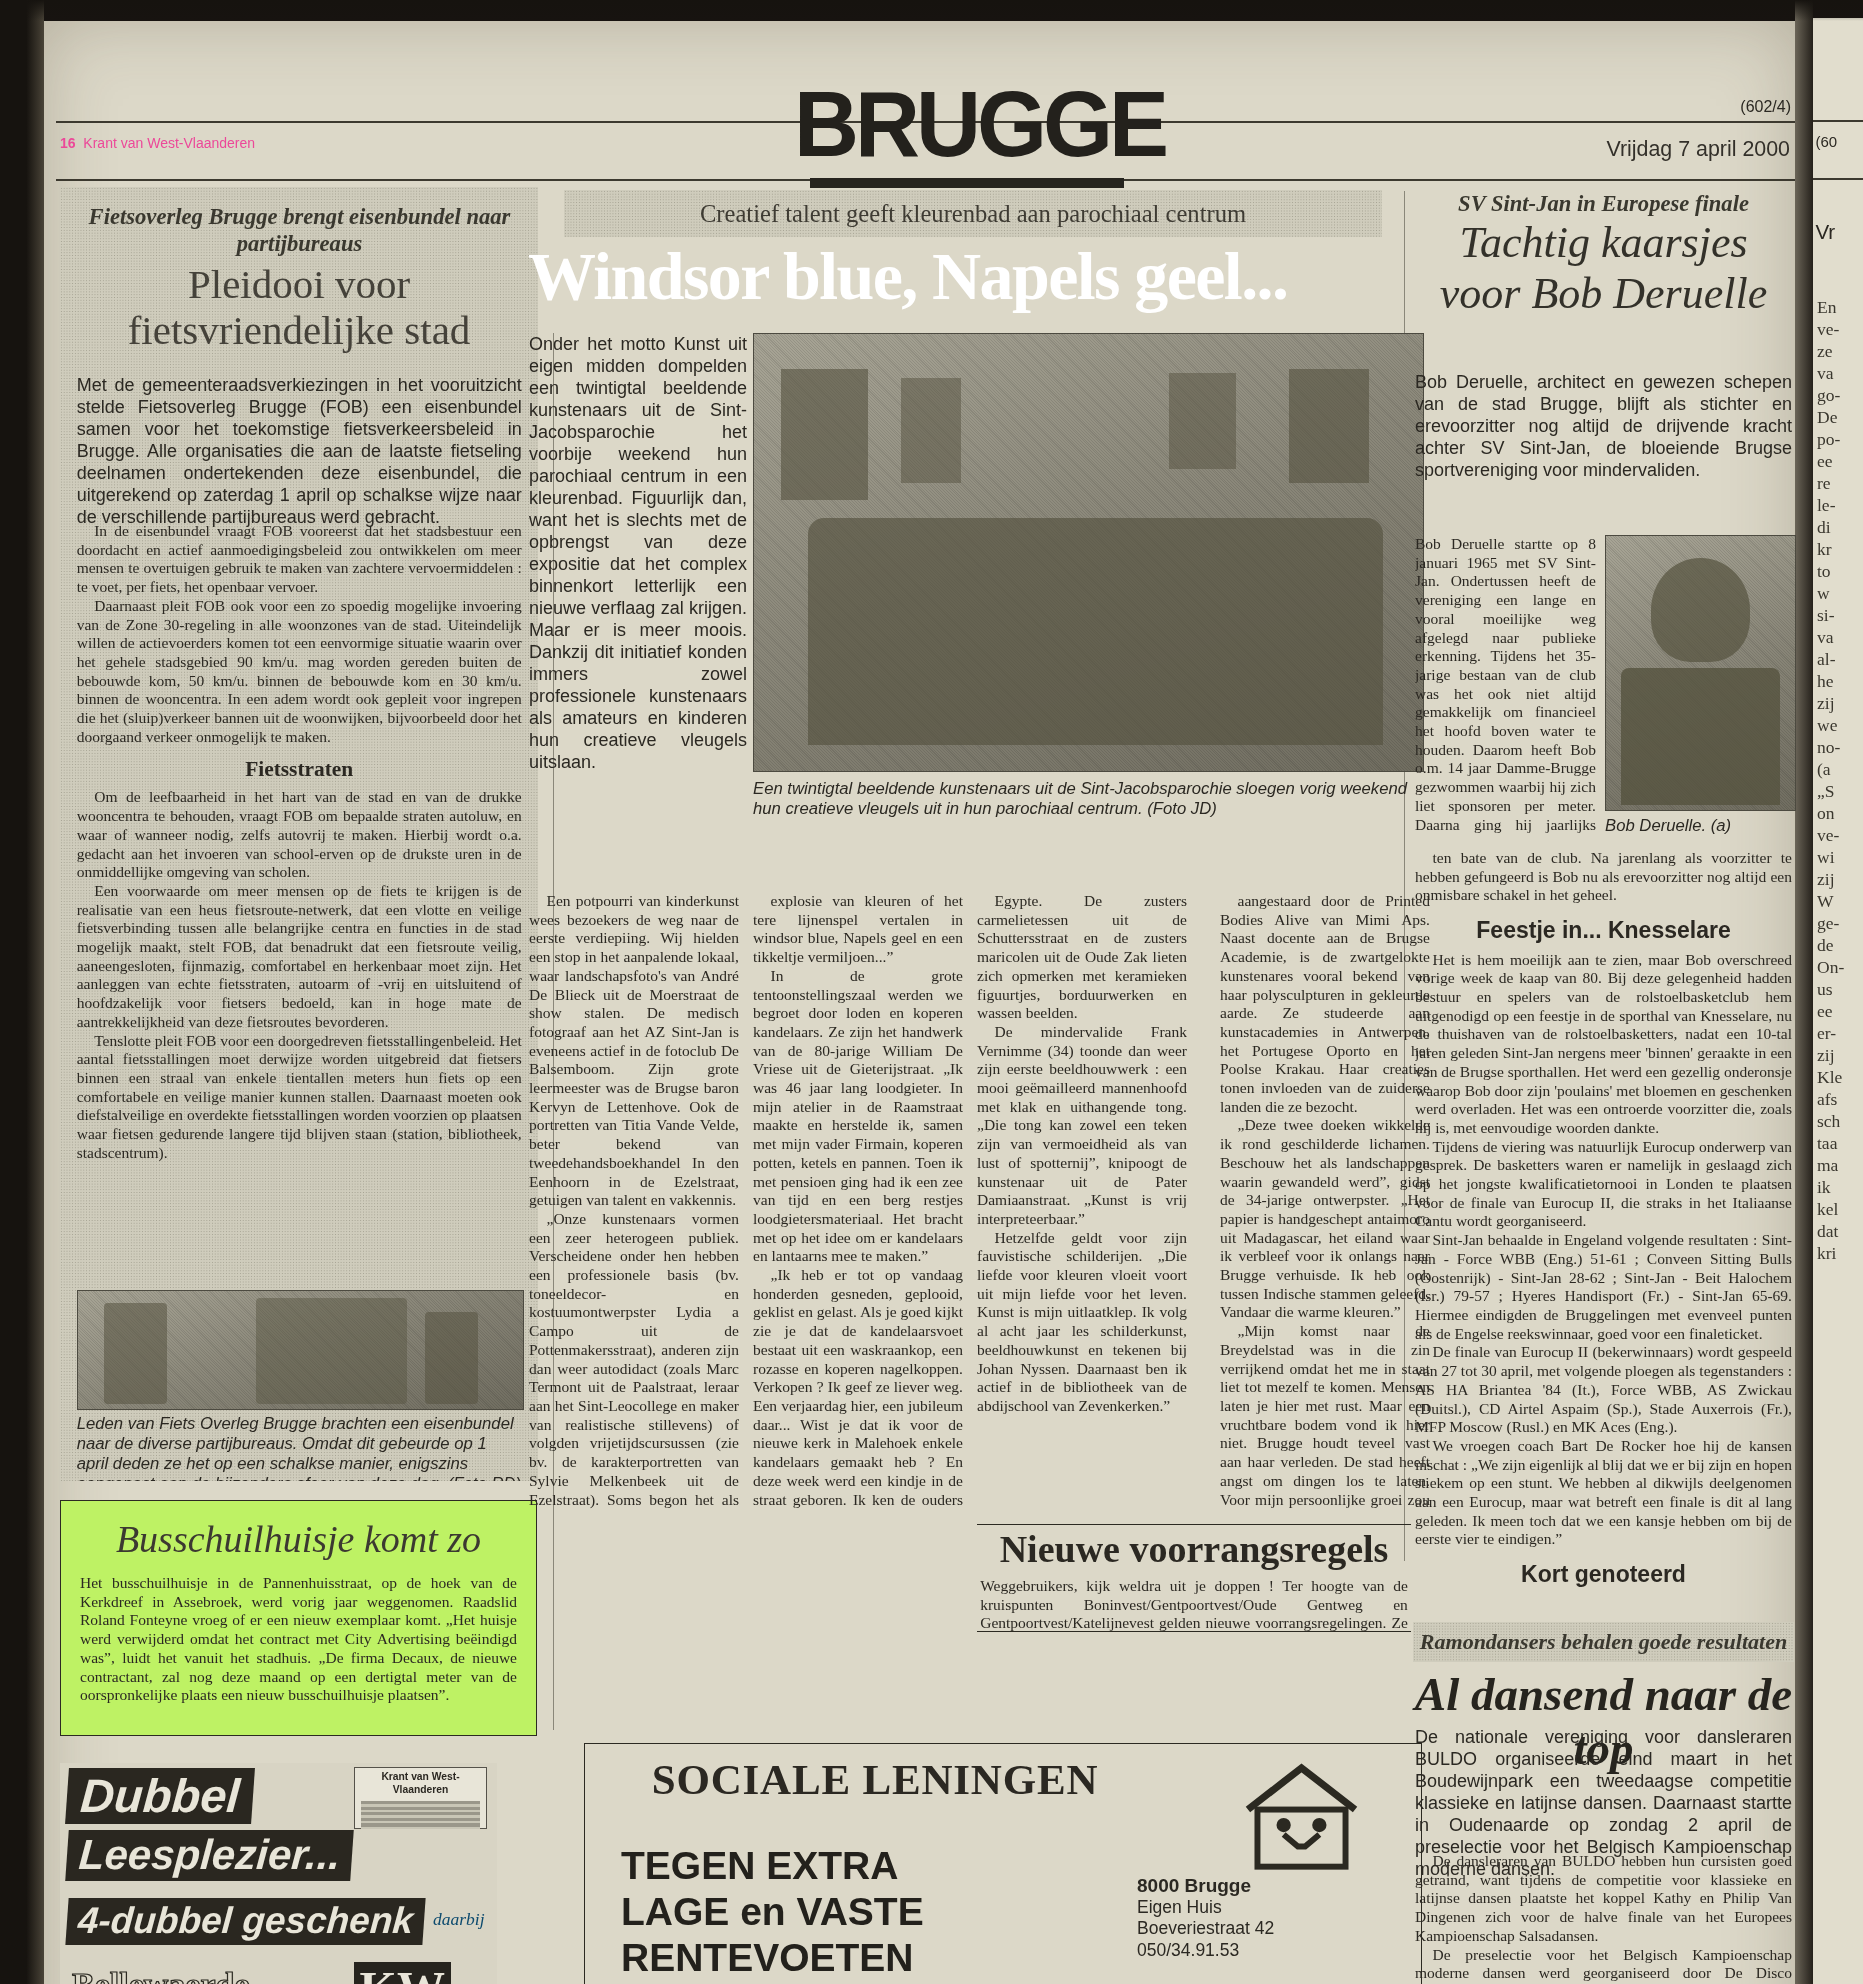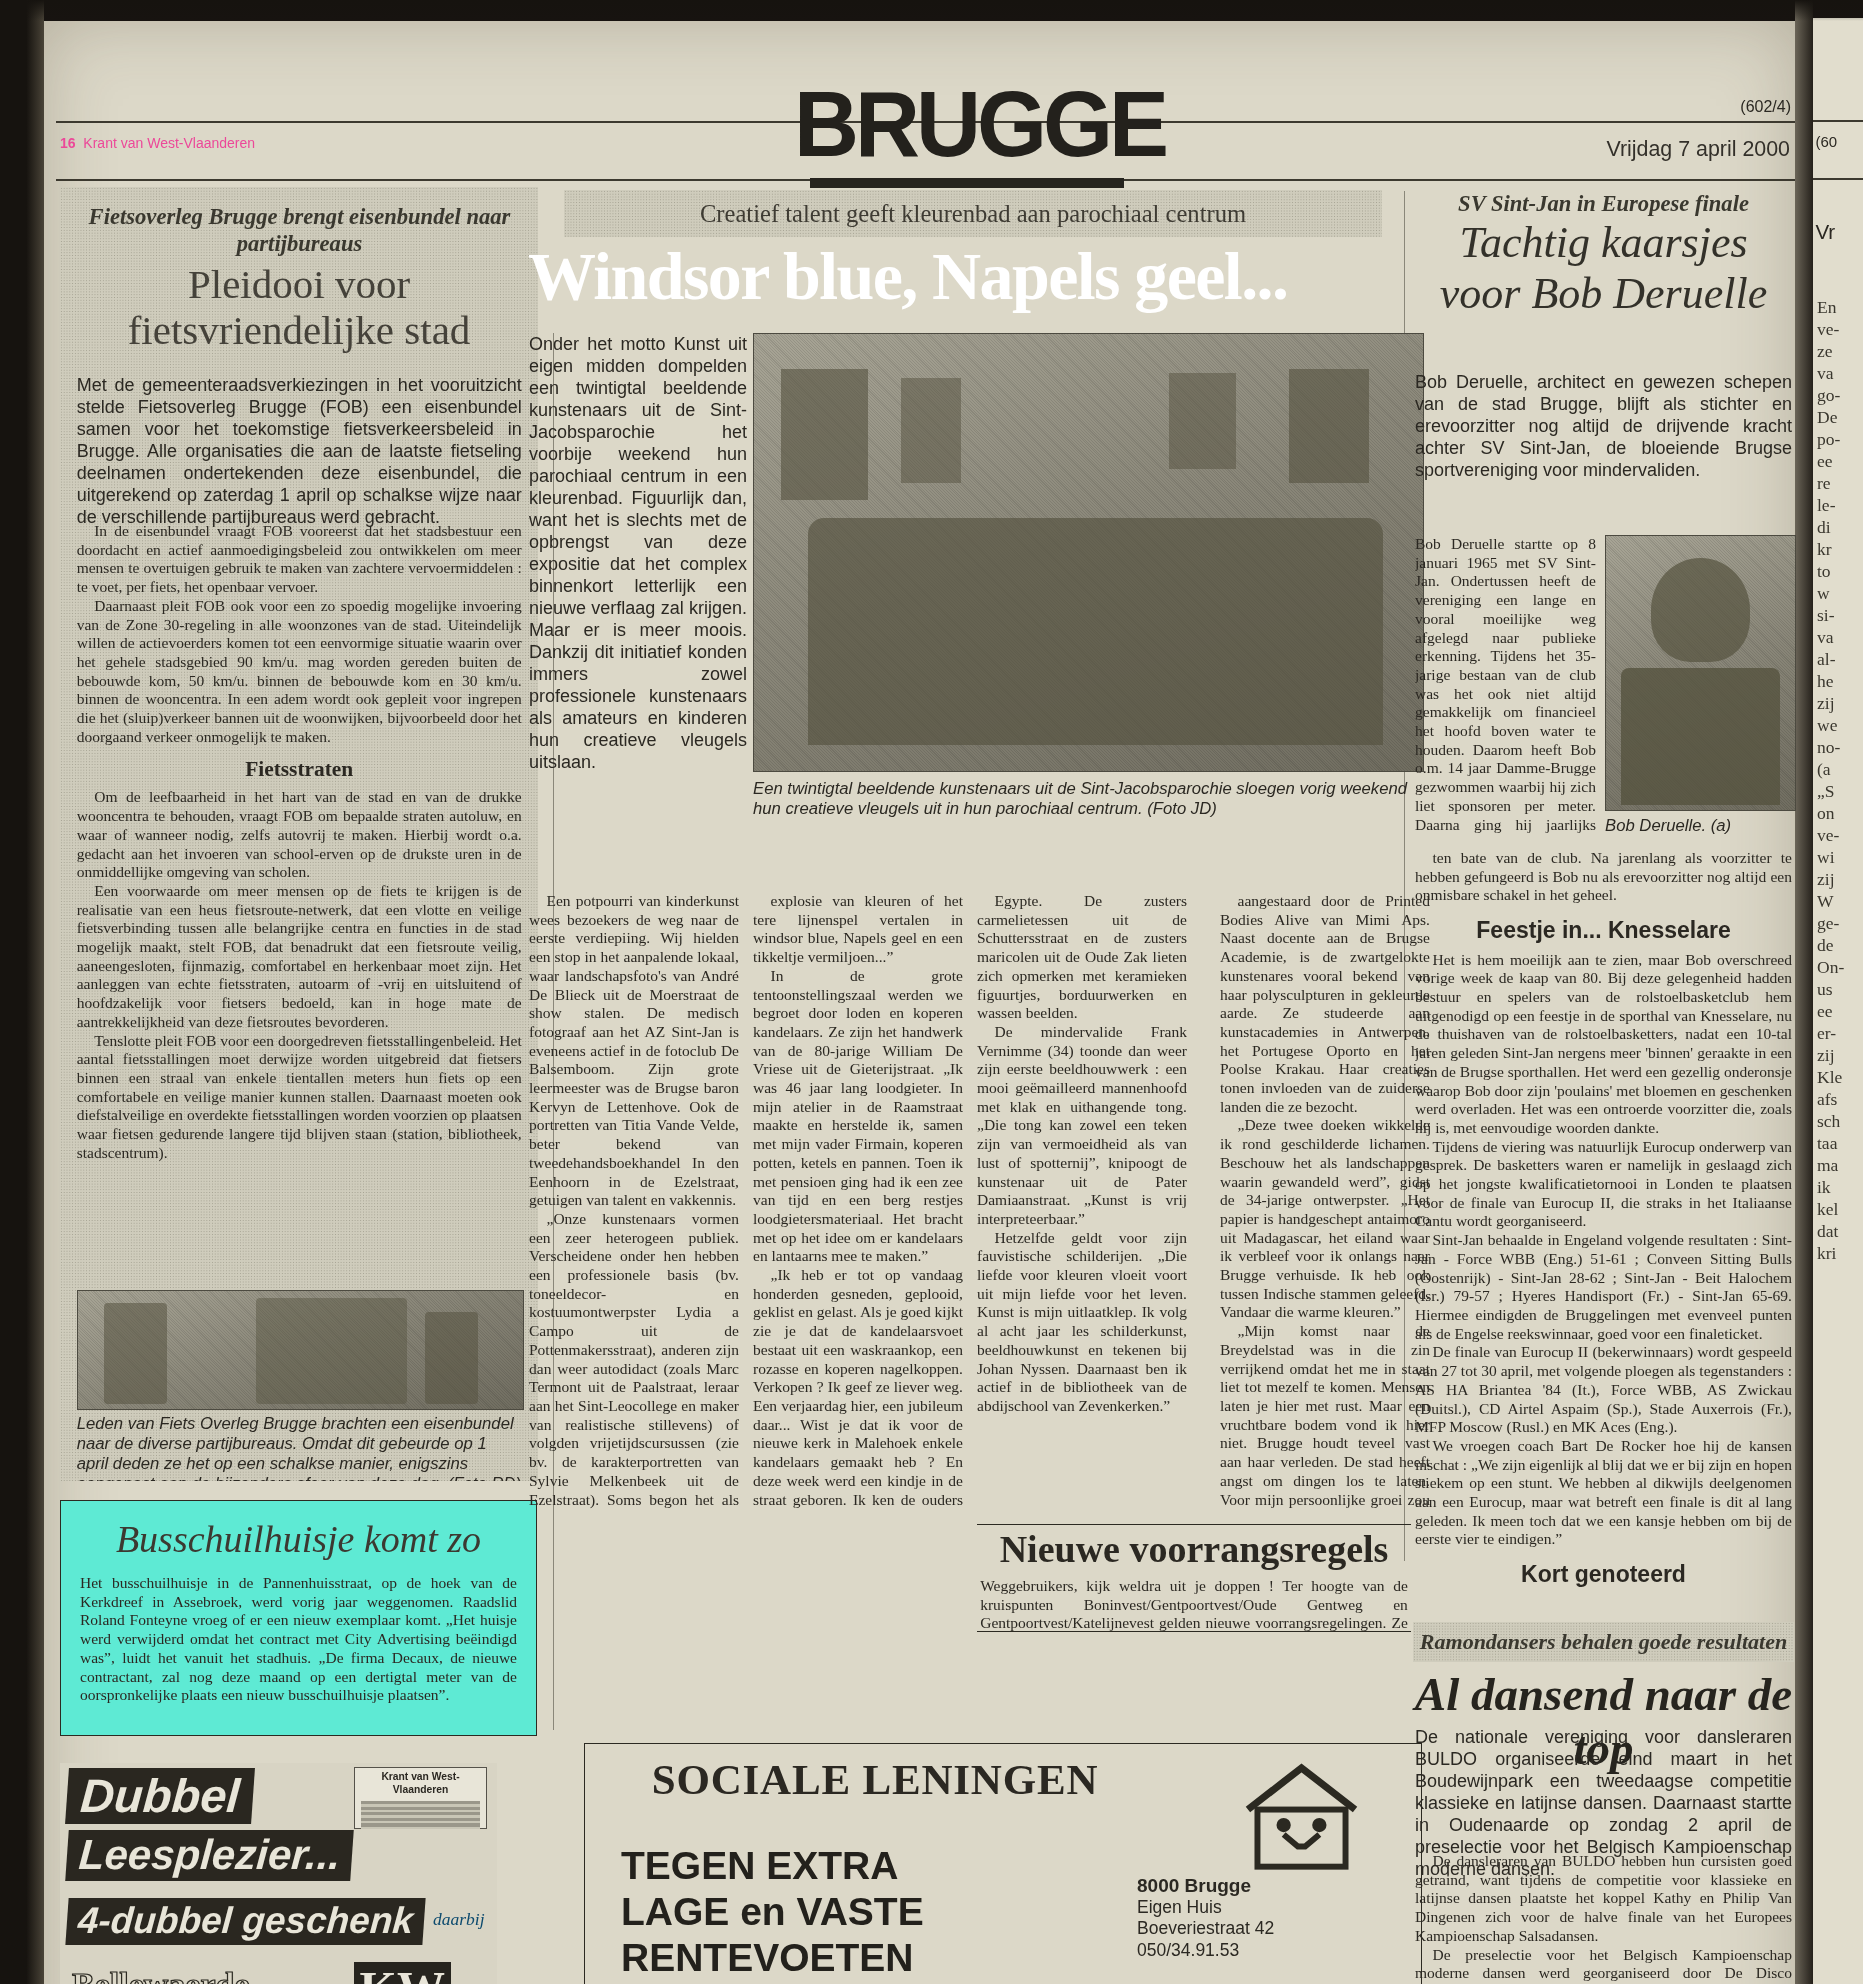--- a/index.html
+++ b/index.html
@@ -125,21 +125,21 @@
         </div>
     </div>
     <div class="abs photo" style="left:16.7px;top:1103px;width:445px;height:118px;">
       <div class="pshape" style="left:6%;top:10%;width:14%;height:86%;border-radius:4px;"></div>
       <div class="pshape" style="left:40%;top:6%;width:34%;height:90%;border-radius:4px;opacity:.45;"></div>
       <div class="pshape" style="left:78%;top:18%;width:12%;height:78%;border-radius:4px;"></div>
     </div>
     <div class="abs caption" style="left:16.7px;top:1227px;width:445px;">Leden van Fiets Overleg Brugge brachten een eisenbundel naar de diverse partijbureaus. Omdat dit gebeurde op 1 april deden ze het op een schalkse manier, enigszins aangepast aan de bijzondere sfeer van deze dag. (Foto RD)</div>
   </div>
 
-  <div class="abs box clip" style="left:60px;top:1500px;width:475px;height:234px;background:#5eead4;">
+  <div class="abs box clip" style="left:60px;top:1500px;width:475px;height:234px;background:#bef264;">
     <div class="abs serif center" style="left:8px;top:16px;width:459px;font-style:italic;font-size:38px;color:#3c3931;">Busschuilhuisje komt zo</div>
     <div class="abs bodytext" style="left:19px;top:73px;width:437px;height:151px;overflow:hidden;">Het busschuilhuisje in de Pannenhuisstraat, op de hoek van de Kerkdreef in Assebroek, werd vorig jaar weggenomen. Raadslid Roland Fonteyne vroeg of er een nieuw exemplaar komt. „Het huisje werd verwijderd omdat het contract met City Advertising beëindigd was”, luidt het vanuit het stadhuis. „De firma Decaux, de nieuwe contractant, zal nog deze maand op een dertigtal meter van de oorspronkelijke plaats een nieuw busschuilhuisje plaatsen”.</div>
   </div>
 
   <div class="abs clip" style="left:60px;top:1763px;width:437px;height:816px;background:#d8d4c4;">
     <div class="abs adblock-dark" style="left:7.1px;top:4.8px;padding:2.4px 13.5px;font:bold italic 47px/1.1 'Liberation Sans',sans-serif;transform:skewX(-4deg);">Dubbel</div>
     <div class="abs" style="left:294px;top:4px;width:131px;height:60px;background:#e8e5d8;border:1.2px solid #55524a;">
       <div class="sans center" style="font-weight:bold;font-size:10.3px;line-height:12.7px;padding-top:3.2px;">Krant van West-Vlaanderen</div>
       <div style="margin:4px 5.6px 0;height:28px;background:repeating-linear-gradient(#9a978a 0 3.2px,#c9c6b6 3.2px 5.6px);"></div>
     </div>

